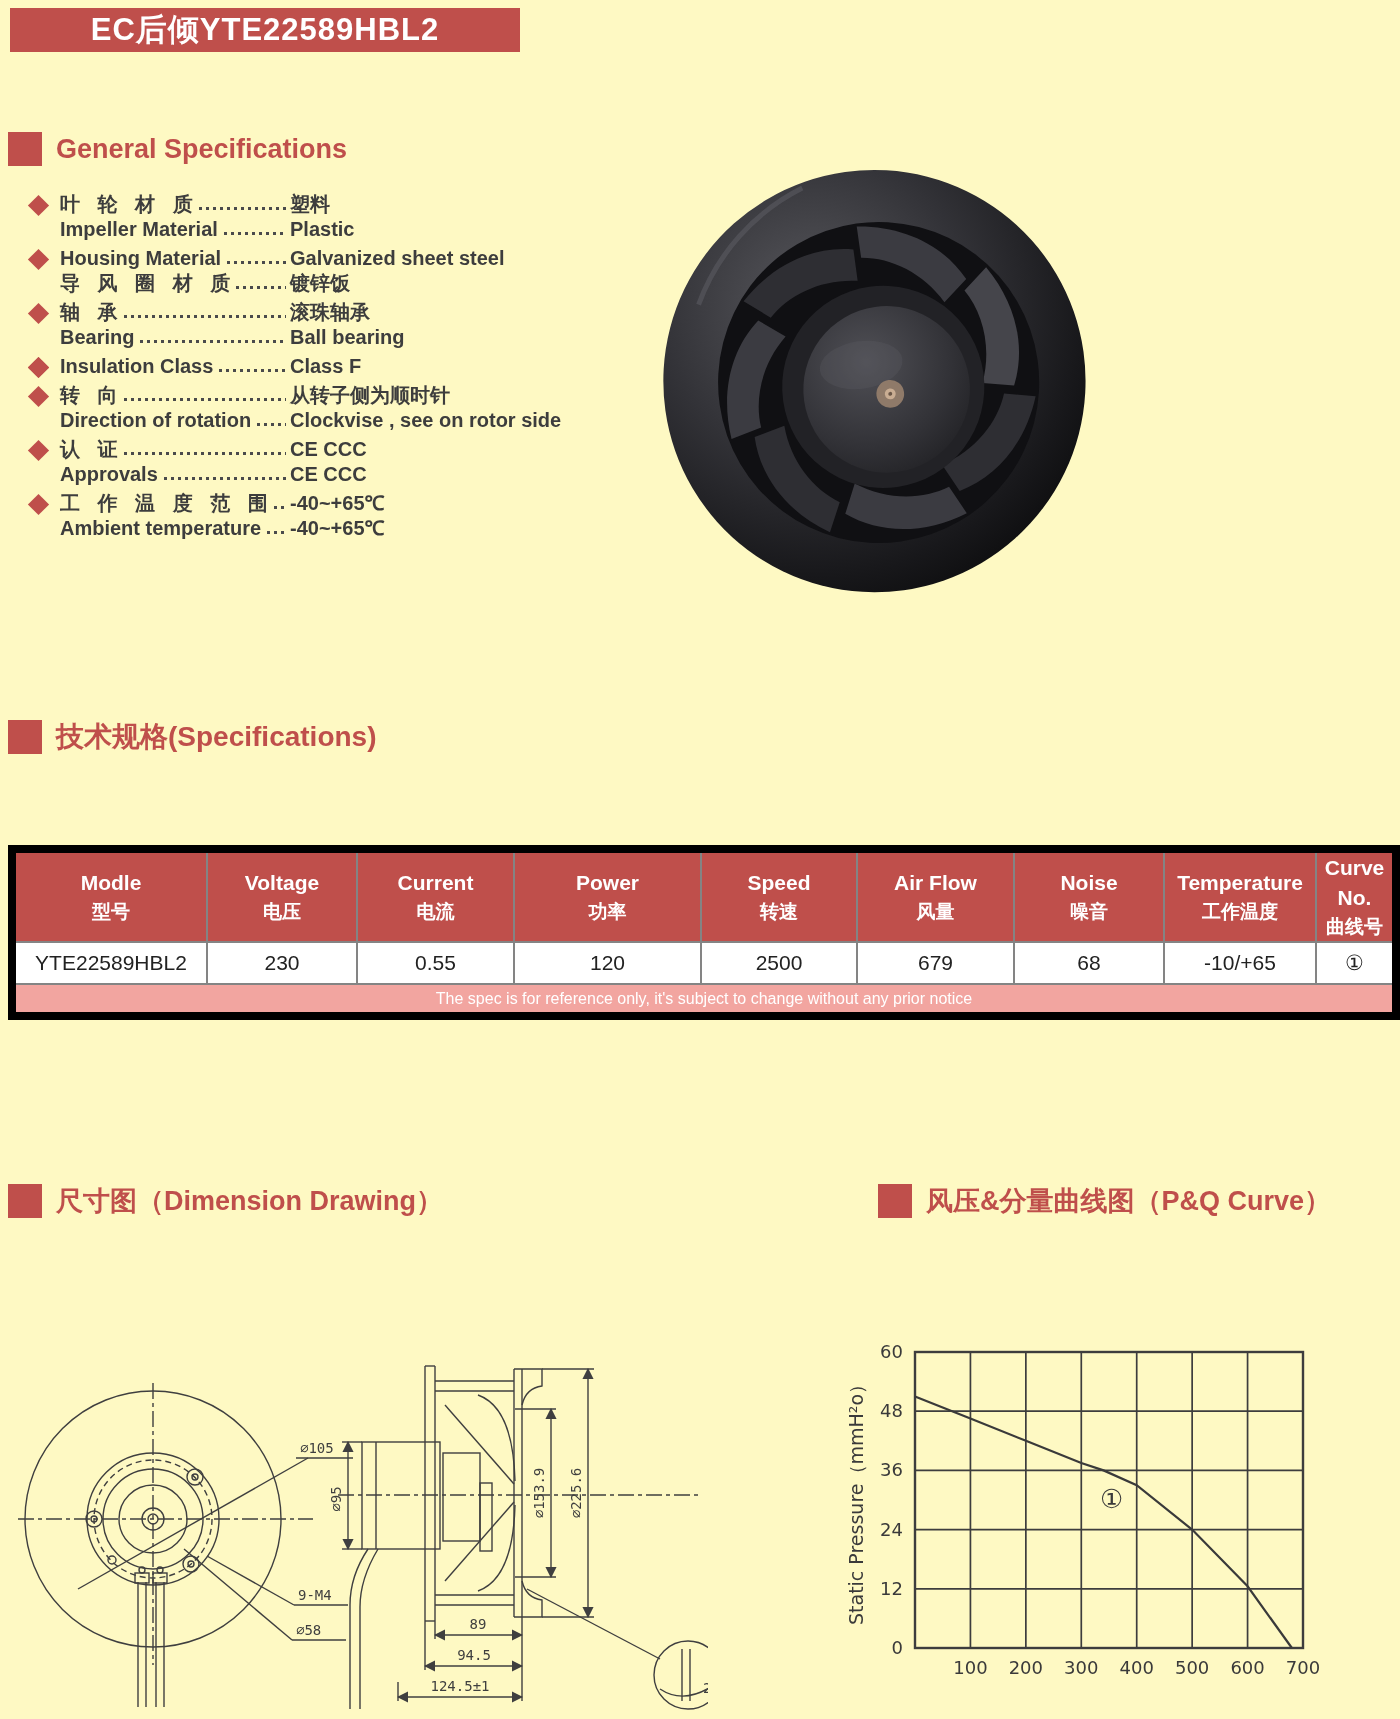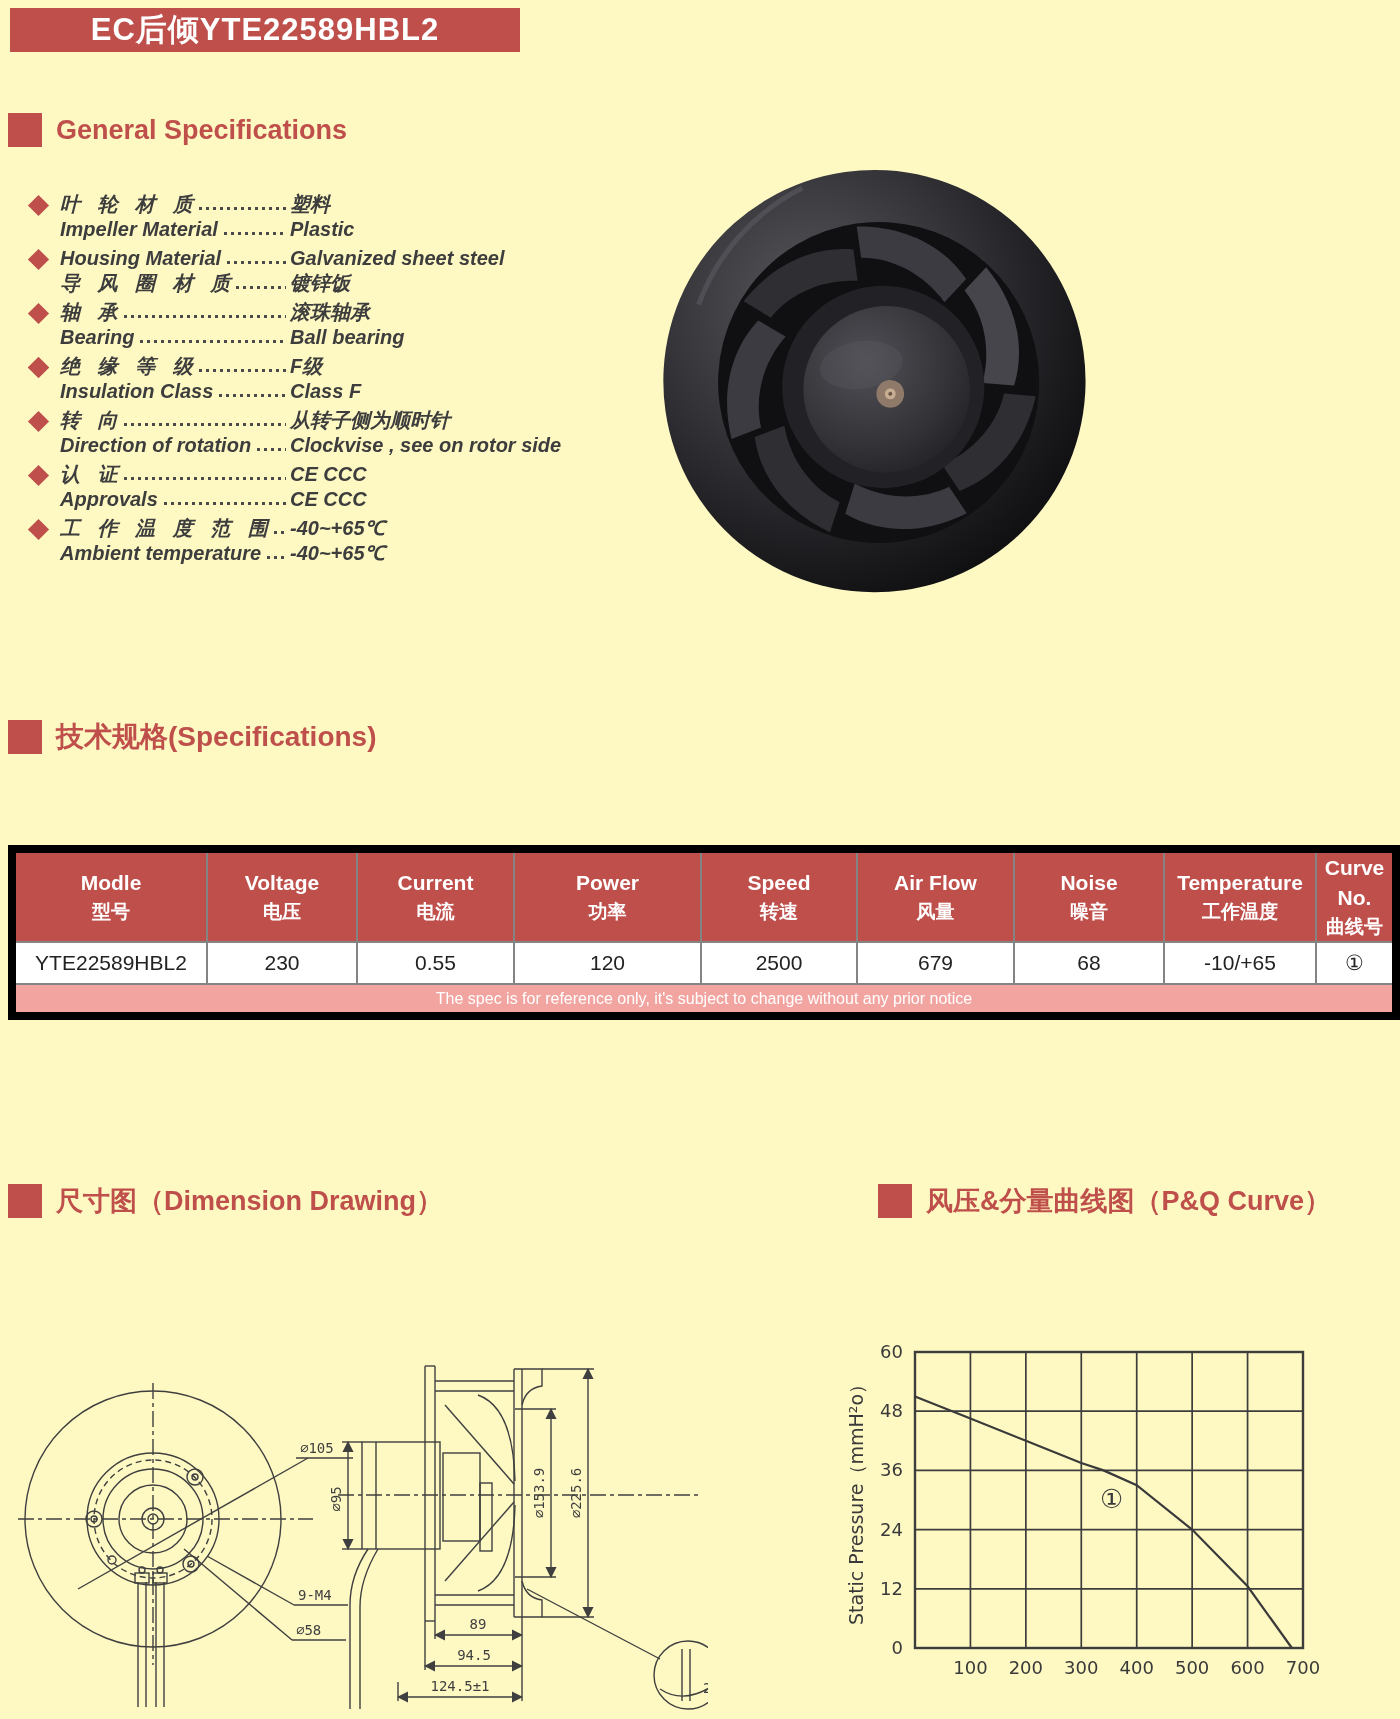--- a/index.html
+++ b/index.html
@@ -14,21 +14,21 @@
   
   .sec{position:absolute;display:flex;align-items:center;}
   .sec .sq{width:34px;height:34px;background:#bf4f4b;margin-right:14px;flex:none;}
   .sec .t{font-size:27px;font-weight:700;color:#bf4f4b;white-space:nowrap;}
 
   
   #spec-list{position:absolute;left:28px;top:192px;width:620px;}
   .spec-item{position:relative;padding-left:32px;margin-bottom:4px;}
   .spec-item .diamond{position:absolute;left:3px;top:6px;width:15px;height:15px;
                       background:#bf4f4b;transform:rotate(45deg);}
-  .line{display:flex;align-items:center;line-height:25px;font-size:20px;font-weight:700;color:#3d3d3d;font-style:italic;}
+  .line{display:flex;align-items:center;line-height:25px;font-size:20px;font-weight:700;color:#3d3d3d;}
   .lead{display:flex;width:230px;flex:none;align-items:baseline;}
   .term{white-space:nowrap;}
   .term.zh{word-spacing:12px;}
   .dots{flex:1;height:5px;margin:0 4px 0 5px;align-self:flex-end;margin-bottom:6px;
         background-image:radial-gradient(circle at 2.5px 2.5px,#4b4b4b 1.6px,transparent 1.9px);
         background-size:7px 5px;background-repeat:repeat-x;min-width:10px;}
   .val{white-space:nowrap;font-weight:700;}
 
   
   #fan-photo{position:absolute;left:652px;top:162px;width:446px;height:446px;}
@@ -51,21 +51,21 @@
   svg text{font-family:"DejaVu Sans",sans-serif;}
   .dimtxt{font-family:"DejaVu Sans Mono",monospace;font-size:14px;fill:#3f3f3f;}
 </style>
 </head>
 <body>
 
 <div id="page">
 
   <div class="title-bar">EC后倾YTE22589HBL2</div>
 
-  <div class="sec" style="left:8px;top:113px;">
+  <div class="sec" style="left:8px;top:132px;">
     <span class="sq"></span>
     <span class="t">General Specifications</span>
   </div>
 
   <div id="spec-list">
     <div class="spec-item">
       <span class="diamond"></span>
       <div class="line">
           <span class="lead">
             <span class="term zh">叶 轮 材 质</span>
@@ -113,27 +113,20 @@
             <span class="dots"></span>
           </span>
           <span class="val">Ball bearing</span>
         </div>
     </div>
     <div class="spec-item">
       <span class="diamond"></span>
     </div>
     <div class="spec-item">
       <span class="diamond"></span>
-      <div class="line">
-          <span class="lead">
-            <span class="term zh">绝 缘 等 级</span>
-            <span class="dots"></span>
-          </span>
-          <span class="val">F级</span>
-        </div>
       <div class="line">
           <span class="lead">
             <span class="term">Insulation Class</span>
             <span class="dots"></span>
           </span>
           <span class="val">Class F</span>
         </div>
     </div>
     <div class="spec-item">
       <span class="diamond"></span>

